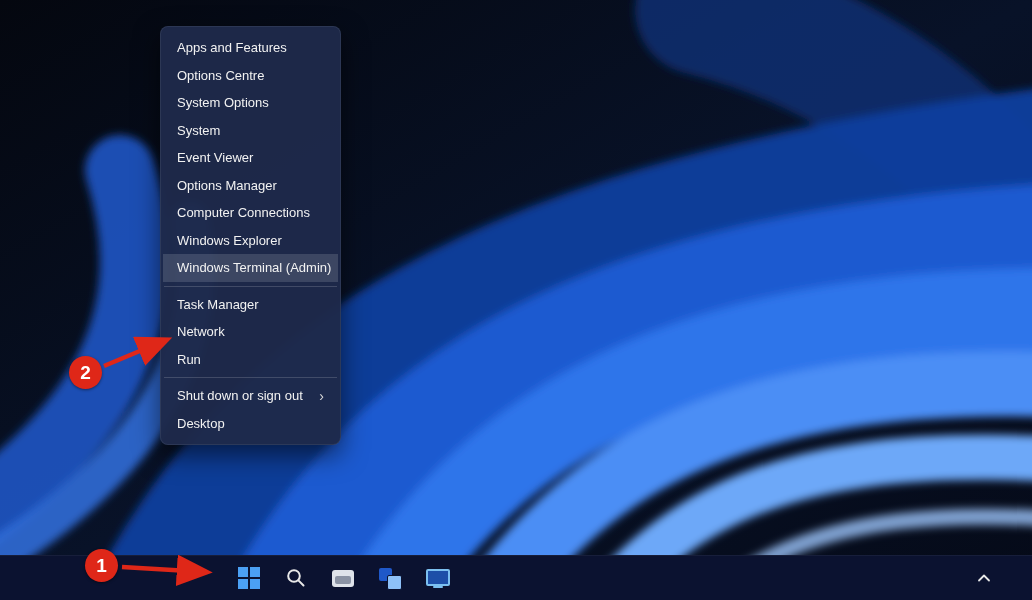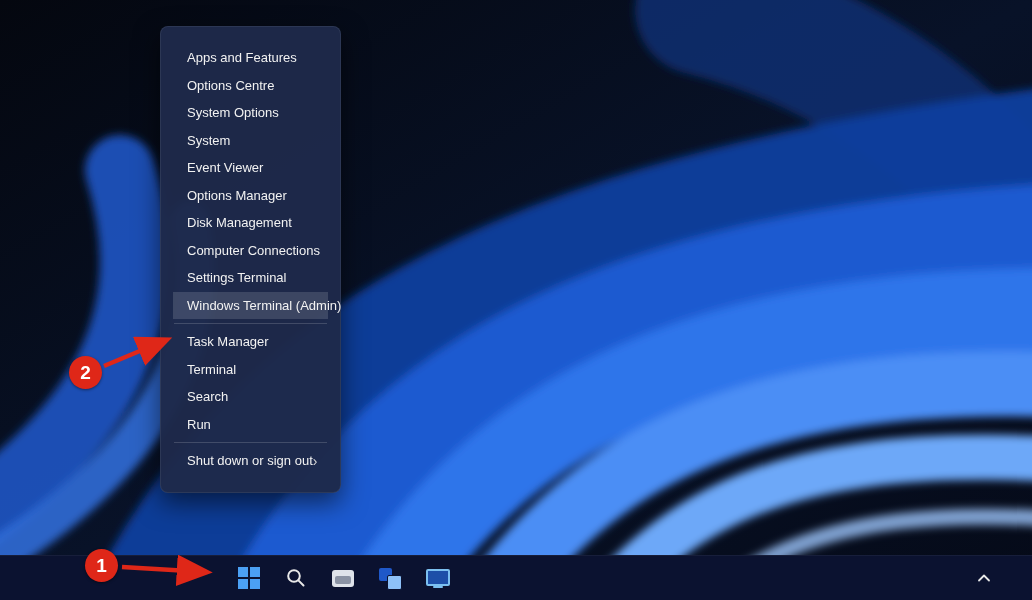--- a/index.html
+++ b/index.html
@@ -14,21 +14,21 @@
   .winx-menu{
     position:absolute;left:160px;top:26px;width:181px;
     background:rgba(30,41,74,0.97);
     border:1px solid rgba(255,255,255,0.07);
     border-radius:8px;
     box-shadow:0 10px 26px rgba(0,0,0,0.55);
     padding:5px 0;
     z-index:5;
     box-sizing:border-box;
   }
-  .winx-menu ul{list-style:none;margin:12px;padding:0;}
+  .winx-menu ul{list-style:none;margin:2px;padding:0;}
   .menu-item{
     height:27.5px;display:flex;align-items:center;
     padding:0 14px;color:#f2f2f2;font-size:13px;
     cursor:default;white-space:nowrap;
   }
   .menu-item.highlighted{background:rgba(255,255,255,0.14);}
   .menu-item .submenu-arrow{margin-left:auto;color:#d8d8d8;font-size:14px;line-height:1;}
   .menu-separator{height:1px;background:rgba(255,255,255,0.16);margin:4px 1px;}
 
   
@@ -113,48 +113,45 @@
         <li class="menu-item">
           <span>System</span>
         </li>
         <li class="menu-item">
           <span>Event Viewer</span>
         </li>
         <li class="menu-item">
           <span>Options Manager</span>
         </li>
         <li class="menu-item">
-          <span>Disk Management</span>
-        </li>
-        <li class="menu-item">
           <span>Computer Connections</span>
         </li>
         <li class="menu-item">
-          <span>Settings Terminal</span>
+          <span>Windows Explorer</span>
         </li>
         <li class="menu-item highlighted">
           <span>Windows Terminal (Admin)</span>
         </li>
         <li class="menu-separator"></li>
         <li class="menu-item">
           <span>Task Manager</span>
         </li>
         <li class="menu-item">
-          <span>Terminal</span>
-        </li>
-        <li class="menu-item">
-          <span>Search</span>
+          <span>Network</span>
         </li>
         <li class="menu-item">
           <span>Run</span>
         </li>
         <li class="menu-separator"></li>
         <li class="menu-item">
           <span>Shut down or sign out</span>
           <span class="submenu-arrow">›</span>
+        </li>
+        <li class="menu-item">
+          <span>Desktop</span>
         </li>
       </ul>
   </div>
 
   <div class="taskbar">
     <div class="taskbar-icons">
       <div class="tb-btn">
         <div class="start-grid">
           <span></span>
             <span></span>

